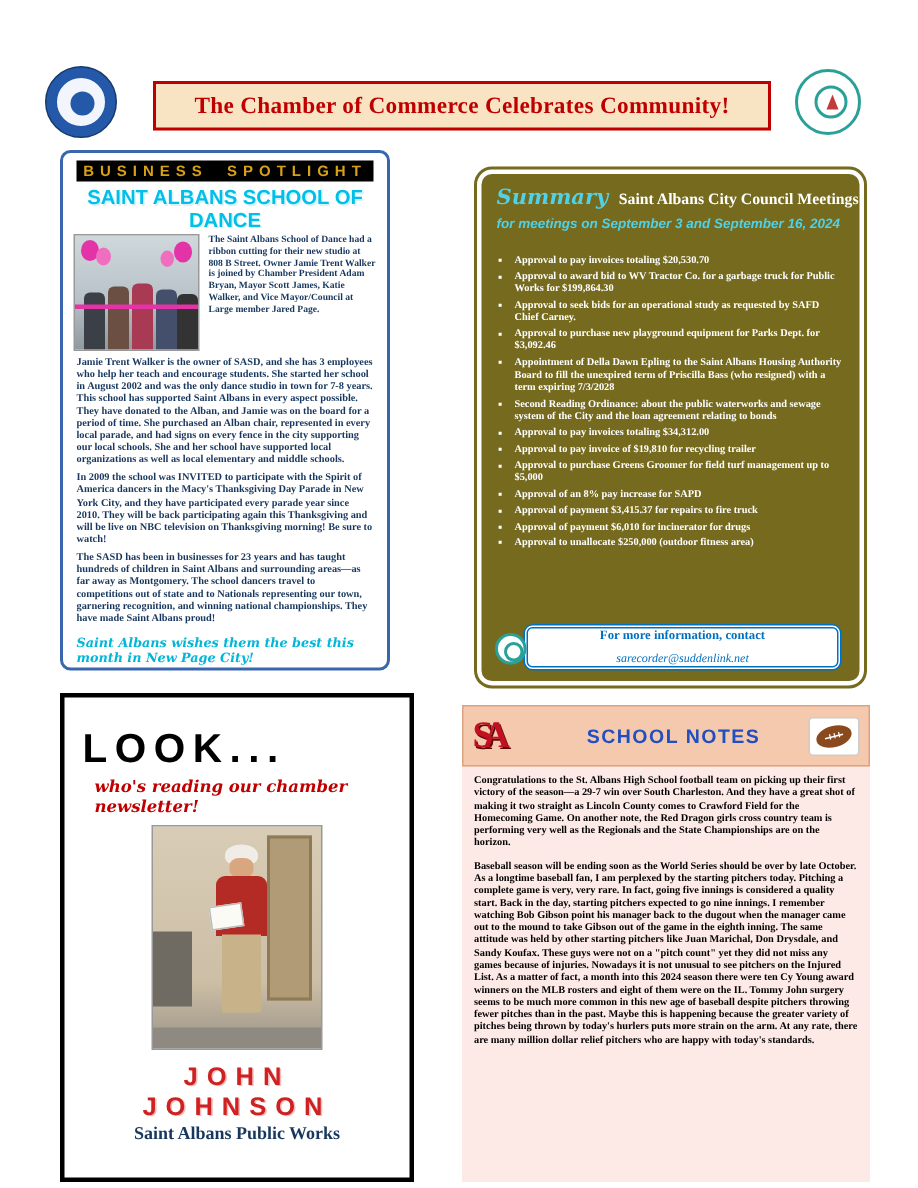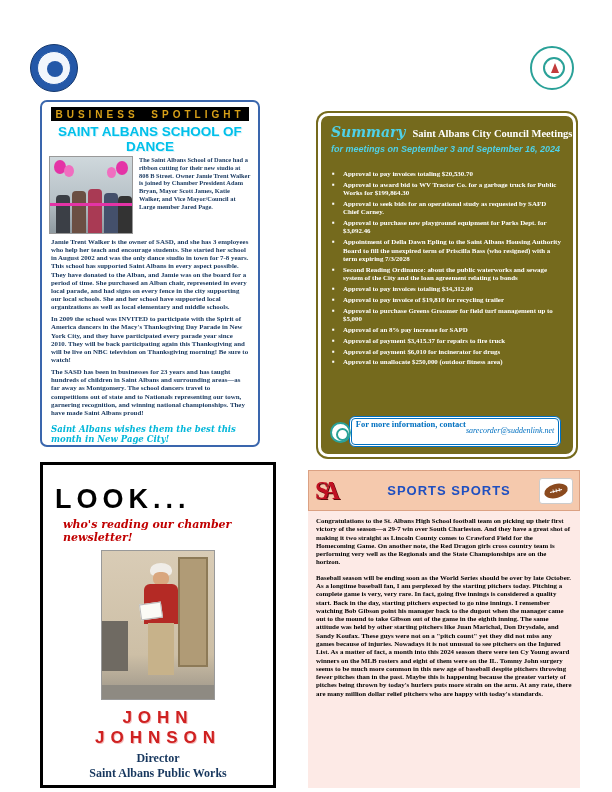--- a/index.html
+++ b/index.html
@@ -64,21 +64,21 @@
   .council-header { white-space:nowrap; }
   .summary-script { color:#4fd1e8; font: bold italic 14px "DejaVu Serif", serif; margin-right:7px; }
   .council-title { color:#ffffff; font: bold 10.5px "Liberation Serif", serif; }
   .council-subtitle { color:#4fd1e8; font: bold italic 9px "Liberation Sans", sans-serif; margin:3px 0 16px; }
   .council-list { list-style:none; }
   .council-list li { position:relative; padding-left:12px; margin-bottom:2.6px;
     color:#ffffff; font: bold 6.9px/1.2 "Liberation Serif", serif; }
   .council-list li::before { content:"▪"; position:absolute; left:1px; top:-1px; font-size:8px; color:#fff; }
   .contact-box { position:absolute; left:28px; right:12px; bottom:7px; height:31px;
     background:#ffffff; border:3px double #0070c0; border-radius:6px;
-    display:flex; flex-direction:row; justify-content:center; text-align:center; }
+    display:flex; flex-direction:column; justify-content:center; text-align:center; }
   .contact-line1 { color:#0070c0; font: bold 8.5px "Liberation Serif", serif; }
   .contact-line2 a { color:#0070c0; font: italic 8px "Liberation Serif", serif; text-decoration:none; }
   .contact-logo { position:absolute; left:-22px; top:3px; width:21px; height:21px;
     border-radius:50%; background:#ffffff; border:2px solid #2aa198; }
   .contact-logo::after { content:""; position:absolute; left:4px; top:4px; width:9px; height:9px;
     border-radius:50%; border:2px solid #2aa198; }
 
   
   .look { position:absolute; left:40px; top:462px; width:236px; height:326px;
     background:#fff; border:3px solid #000; padding:19px 12px; overflow:hidden; }
@@ -114,20 +114,23 @@
   .sports-body p { color:#000; font: bold 6.9px/1.2 "Liberation Serif", serif; margin-bottom:7px; }
 </style>
 </head>
 <body>
 
 <div class="page">
 
   <div class="logo-left">
     <div class="ring"></div>
     <div class="core"></div>
+  </div>
+  <div class="banner">
+    <span class="banner-title">The Chamber of Commerce Celebrates Community!</span>
   </div>
   <div class="logo-right">
     <div class="mark"></div>
   </div>
 
   <section class="spotlight">
     <div class="spotlight-header">BUSINESS SPOTLIGHT</div>
     <div class="spotlight-title">SAINT ALBANS SCHOOL OF DANCE</div>
     <div class="photo-row">
       <div class="spotlight-photo">
@@ -184,29 +187,28 @@
       <div class="door"></div>
       <div class="cab"></div>
       <div class="floor"></div>
       <div class="hair"></div>
       <div class="face"></div>
       <div class="shirt"></div>
       <div class="pants"></div>
       <div class="paper"></div>
     </div>
     <div class="look-name">JOHN JOHNSON</div>
-    <div class="look-role">Director</div>
     <div class="look-org">Saint Albans Public Works</div>
   </section>
 
   <section class="sports">
     <div class="sports-header">
       <div class="sa-logo">SA</div>
       <div class="sports-titles">
-        <div class="sports-title">SPORTS SPORTS</div>
+        <div class="sports-title">SCHOOL NOTES</div>
       </div>
       <div class="football-box">
         <svg width="28" height="20" viewBox="0 0 28 20">
           <ellipse cx="14" cy="10" rx="12" ry="7" fill="#8b4a1e" transform="rotate(-15 14 10)"></ellipse>
           <line x1="8" y1="11.5" x2="20" y2="8.5" stroke="#fff" stroke-width="1.2"></line>
           <line x1="11" y1="8.5" x2="11.8" y2="12" stroke="#fff" stroke-width="0.8"></line>
           <line x1="14" y1="7.8" x2="14.8" y2="11.3" stroke="#fff" stroke-width="0.8"></line>
           <line x1="17" y1="7" x2="17.8" y2="10.5" stroke="#fff" stroke-width="0.8"></line>
         </svg>
       </div>

